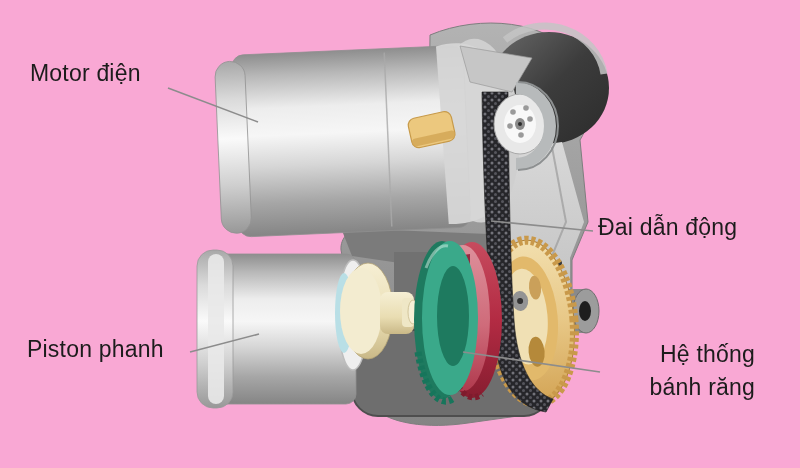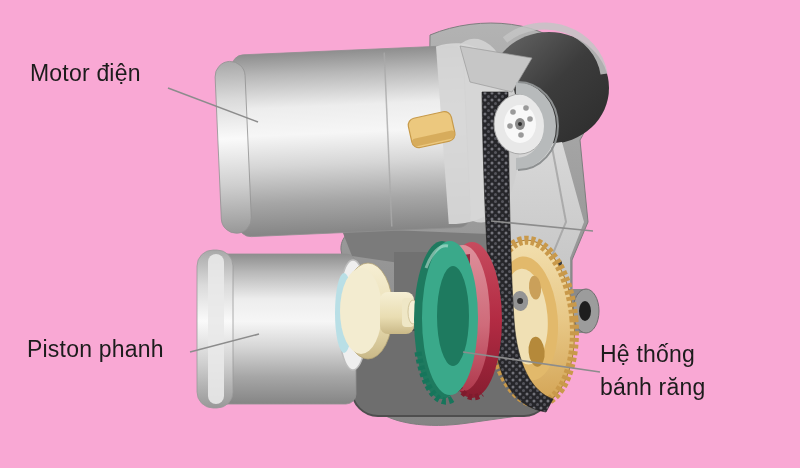--- a/index.html
+++ b/index.html
@@ -5,21 +5,21 @@
   html,body{margin:0;padding:0;background:#fff;}
   #stage{
     position:relative;width:800px;height:468px;background:#f9a8d4;
     font-family:"Liberation Sans","DejaVu Sans",sans-serif;overflow:hidden;
   }
   #stage svg{position:absolute;left:0;top:0;}
   .diagram-label{
     position:absolute;color:#1c1c1c;font-size:23px;line-height:1.15;
     white-space:nowrap;letter-spacing:0.2px;
   }
-  .diagram-label.multiline{white-space:pre-line;text-align:left;line-height:1.45;}
+  .diagram-label.multiline{white-space:pre-line;text-align:right;line-height:1.45;}
 </style>
 </head>
 <body>
 
 <div id="stage">
 
 <svg width="800" height="468" viewBox="0 0 800 468">
   <defs>
     <linearGradient id="motorGrad" x1="0" y1="0" x2="0" y2="1">
       <stop offset="0" stop-color="#8e8e8e"></stop>
@@ -170,17 +170,18 @@
     <path d="M 518,82 A 40 44 0 0 1 518,170" fill="none" stroke="#8d9091" stroke-width="2"></path>
   </g>
 
   <line x1="168" y1="88" x2="258" y2="122" stroke="#8c8c8c" stroke-width="1.6"></line>
   <line x1="593" y1="231" x2="491" y2="221" stroke="#8c8c8c" stroke-width="1.6"></line>
   <line x1="190" y1="352" x2="259" y2="334" stroke="#8c8c8c" stroke-width="1.6"></line>
   <line x1="600" y1="372" x2="463" y2="352" stroke="#8c8c8c" stroke-width="1.6"></line>
 </svg>
 
 <div class="diagram-label" style="left:30px;top:60px;">Motor điện</div>
+<div class="diagram-label" style="left:598px;top:214px;">Đai dẫn động</div>
 <div class="diagram-label" style="left:27px;top:336px;text-align:right;">Piston phanh</div>
 <div class="diagram-label multiline" style="left:600px;top:338px;width:155px;">Hệ thống
 bánh răng</div>
 
 </div>
 
 </body></html>

